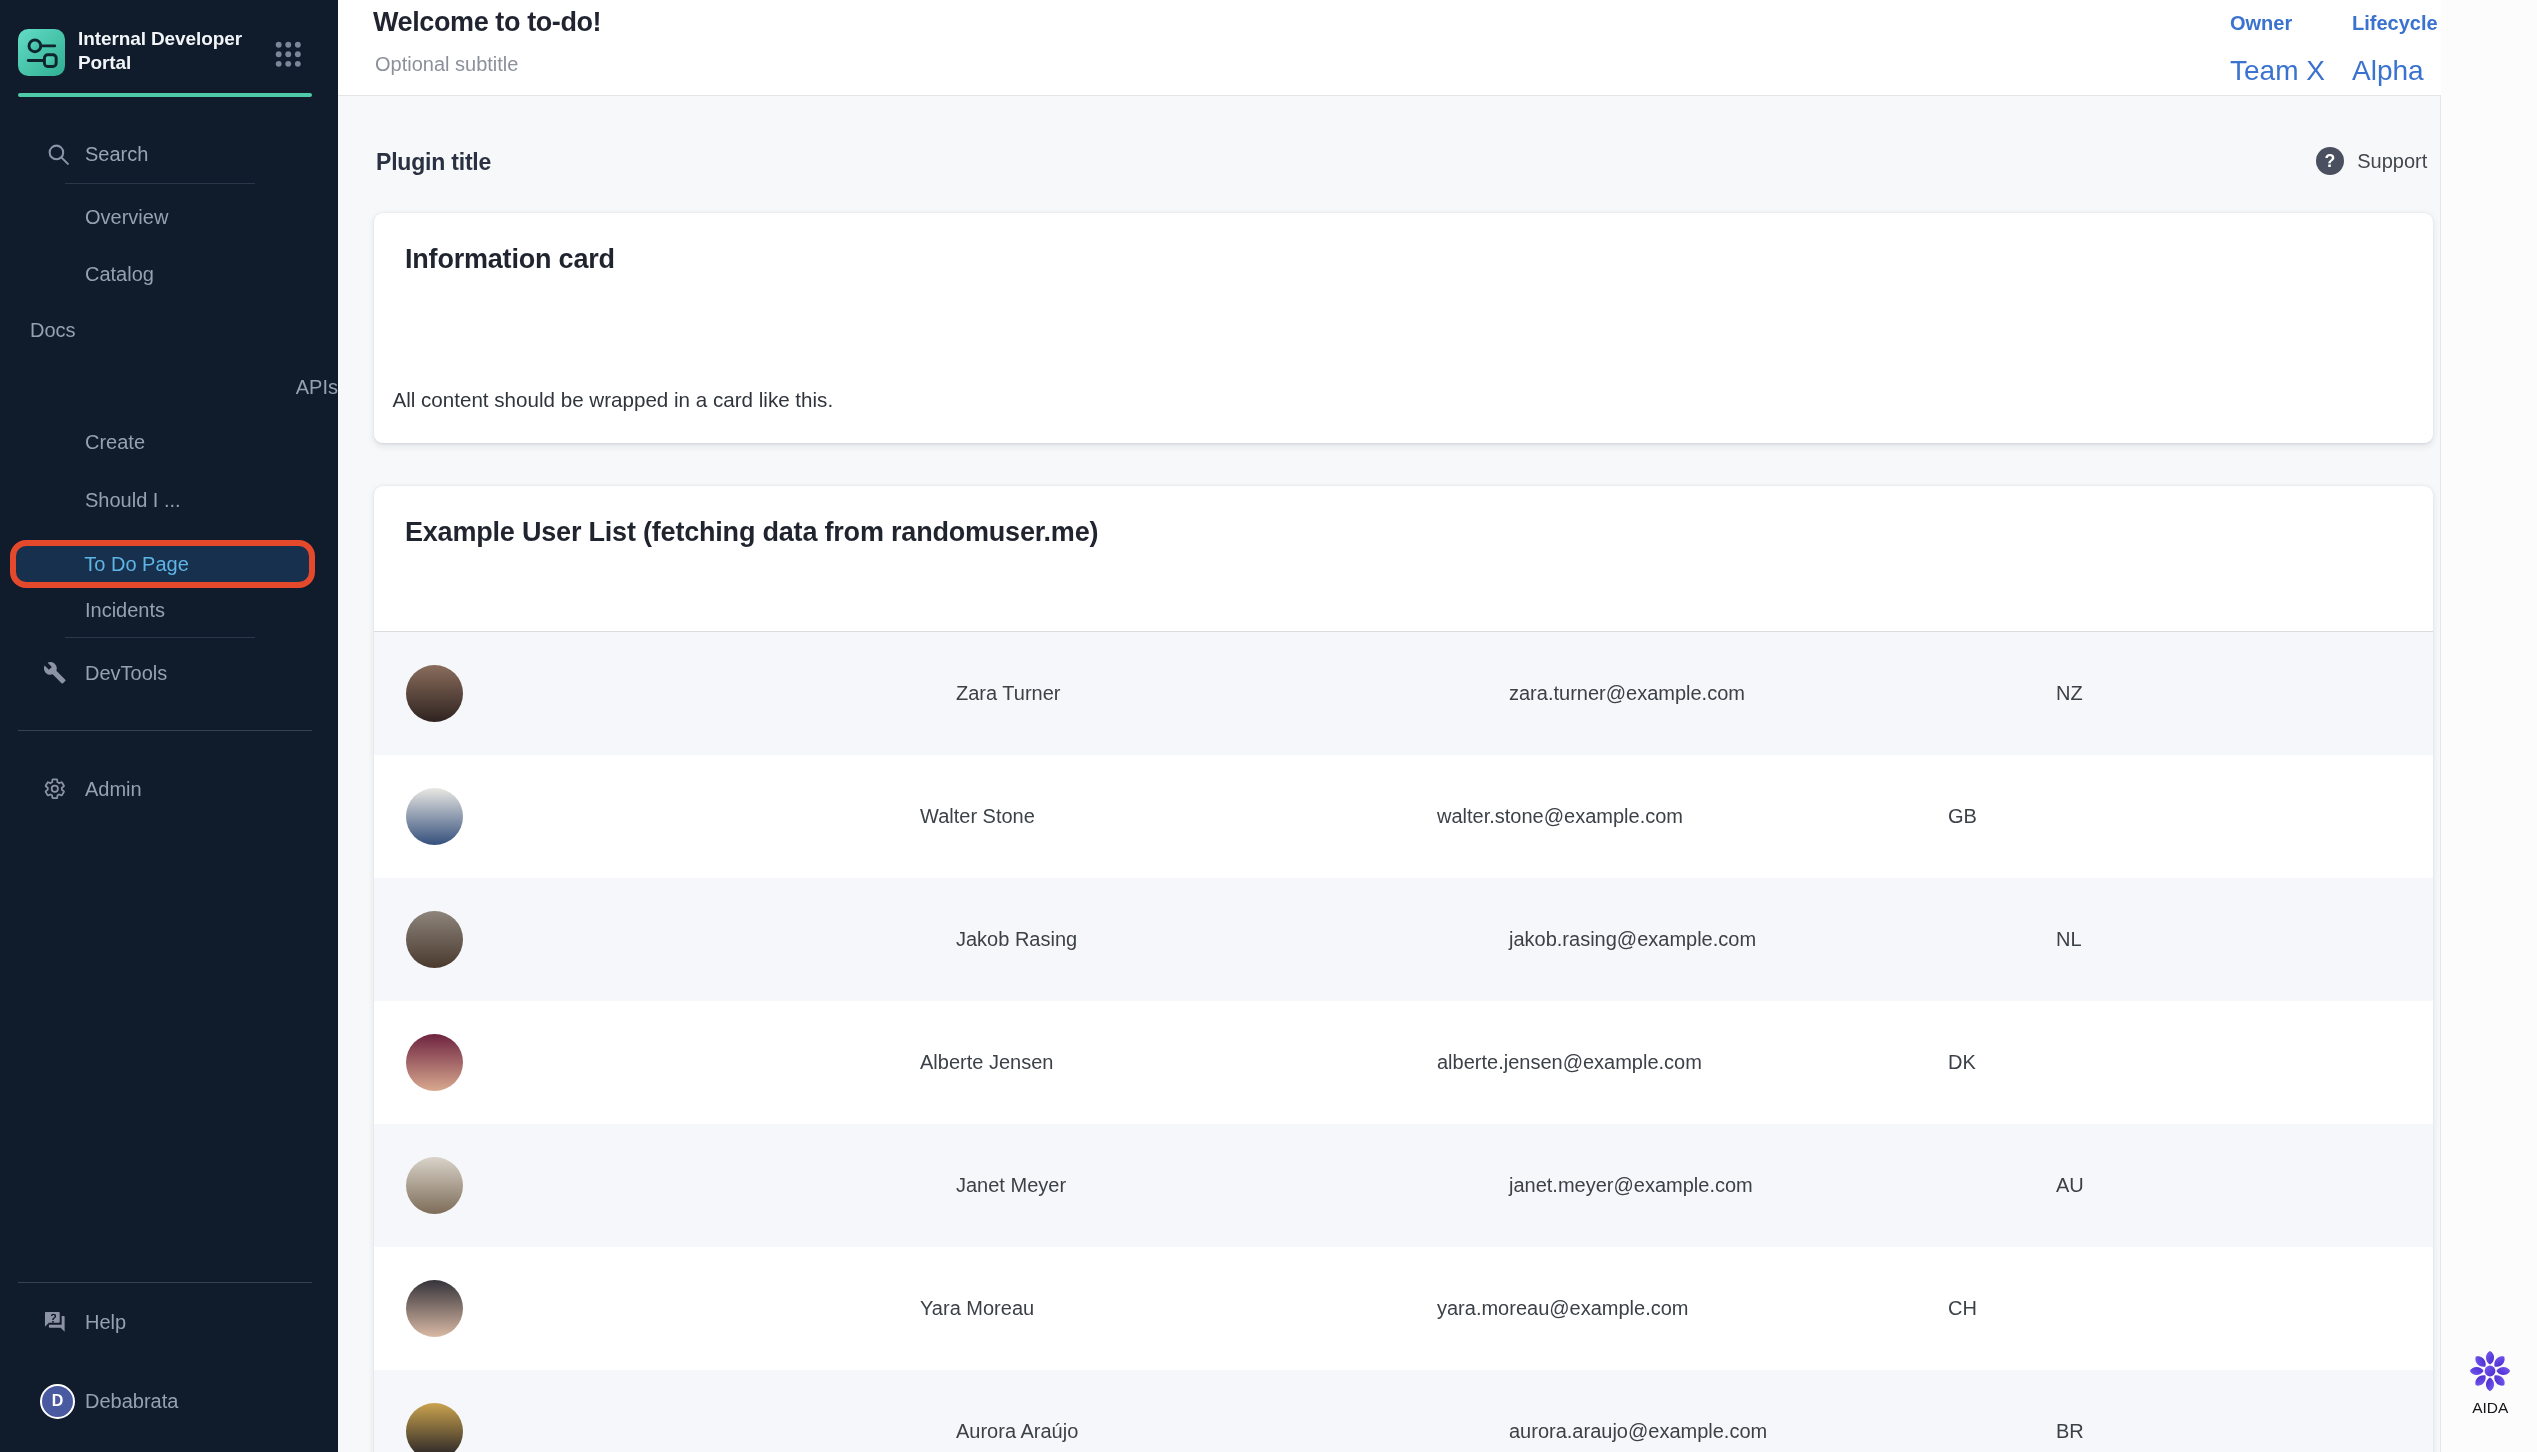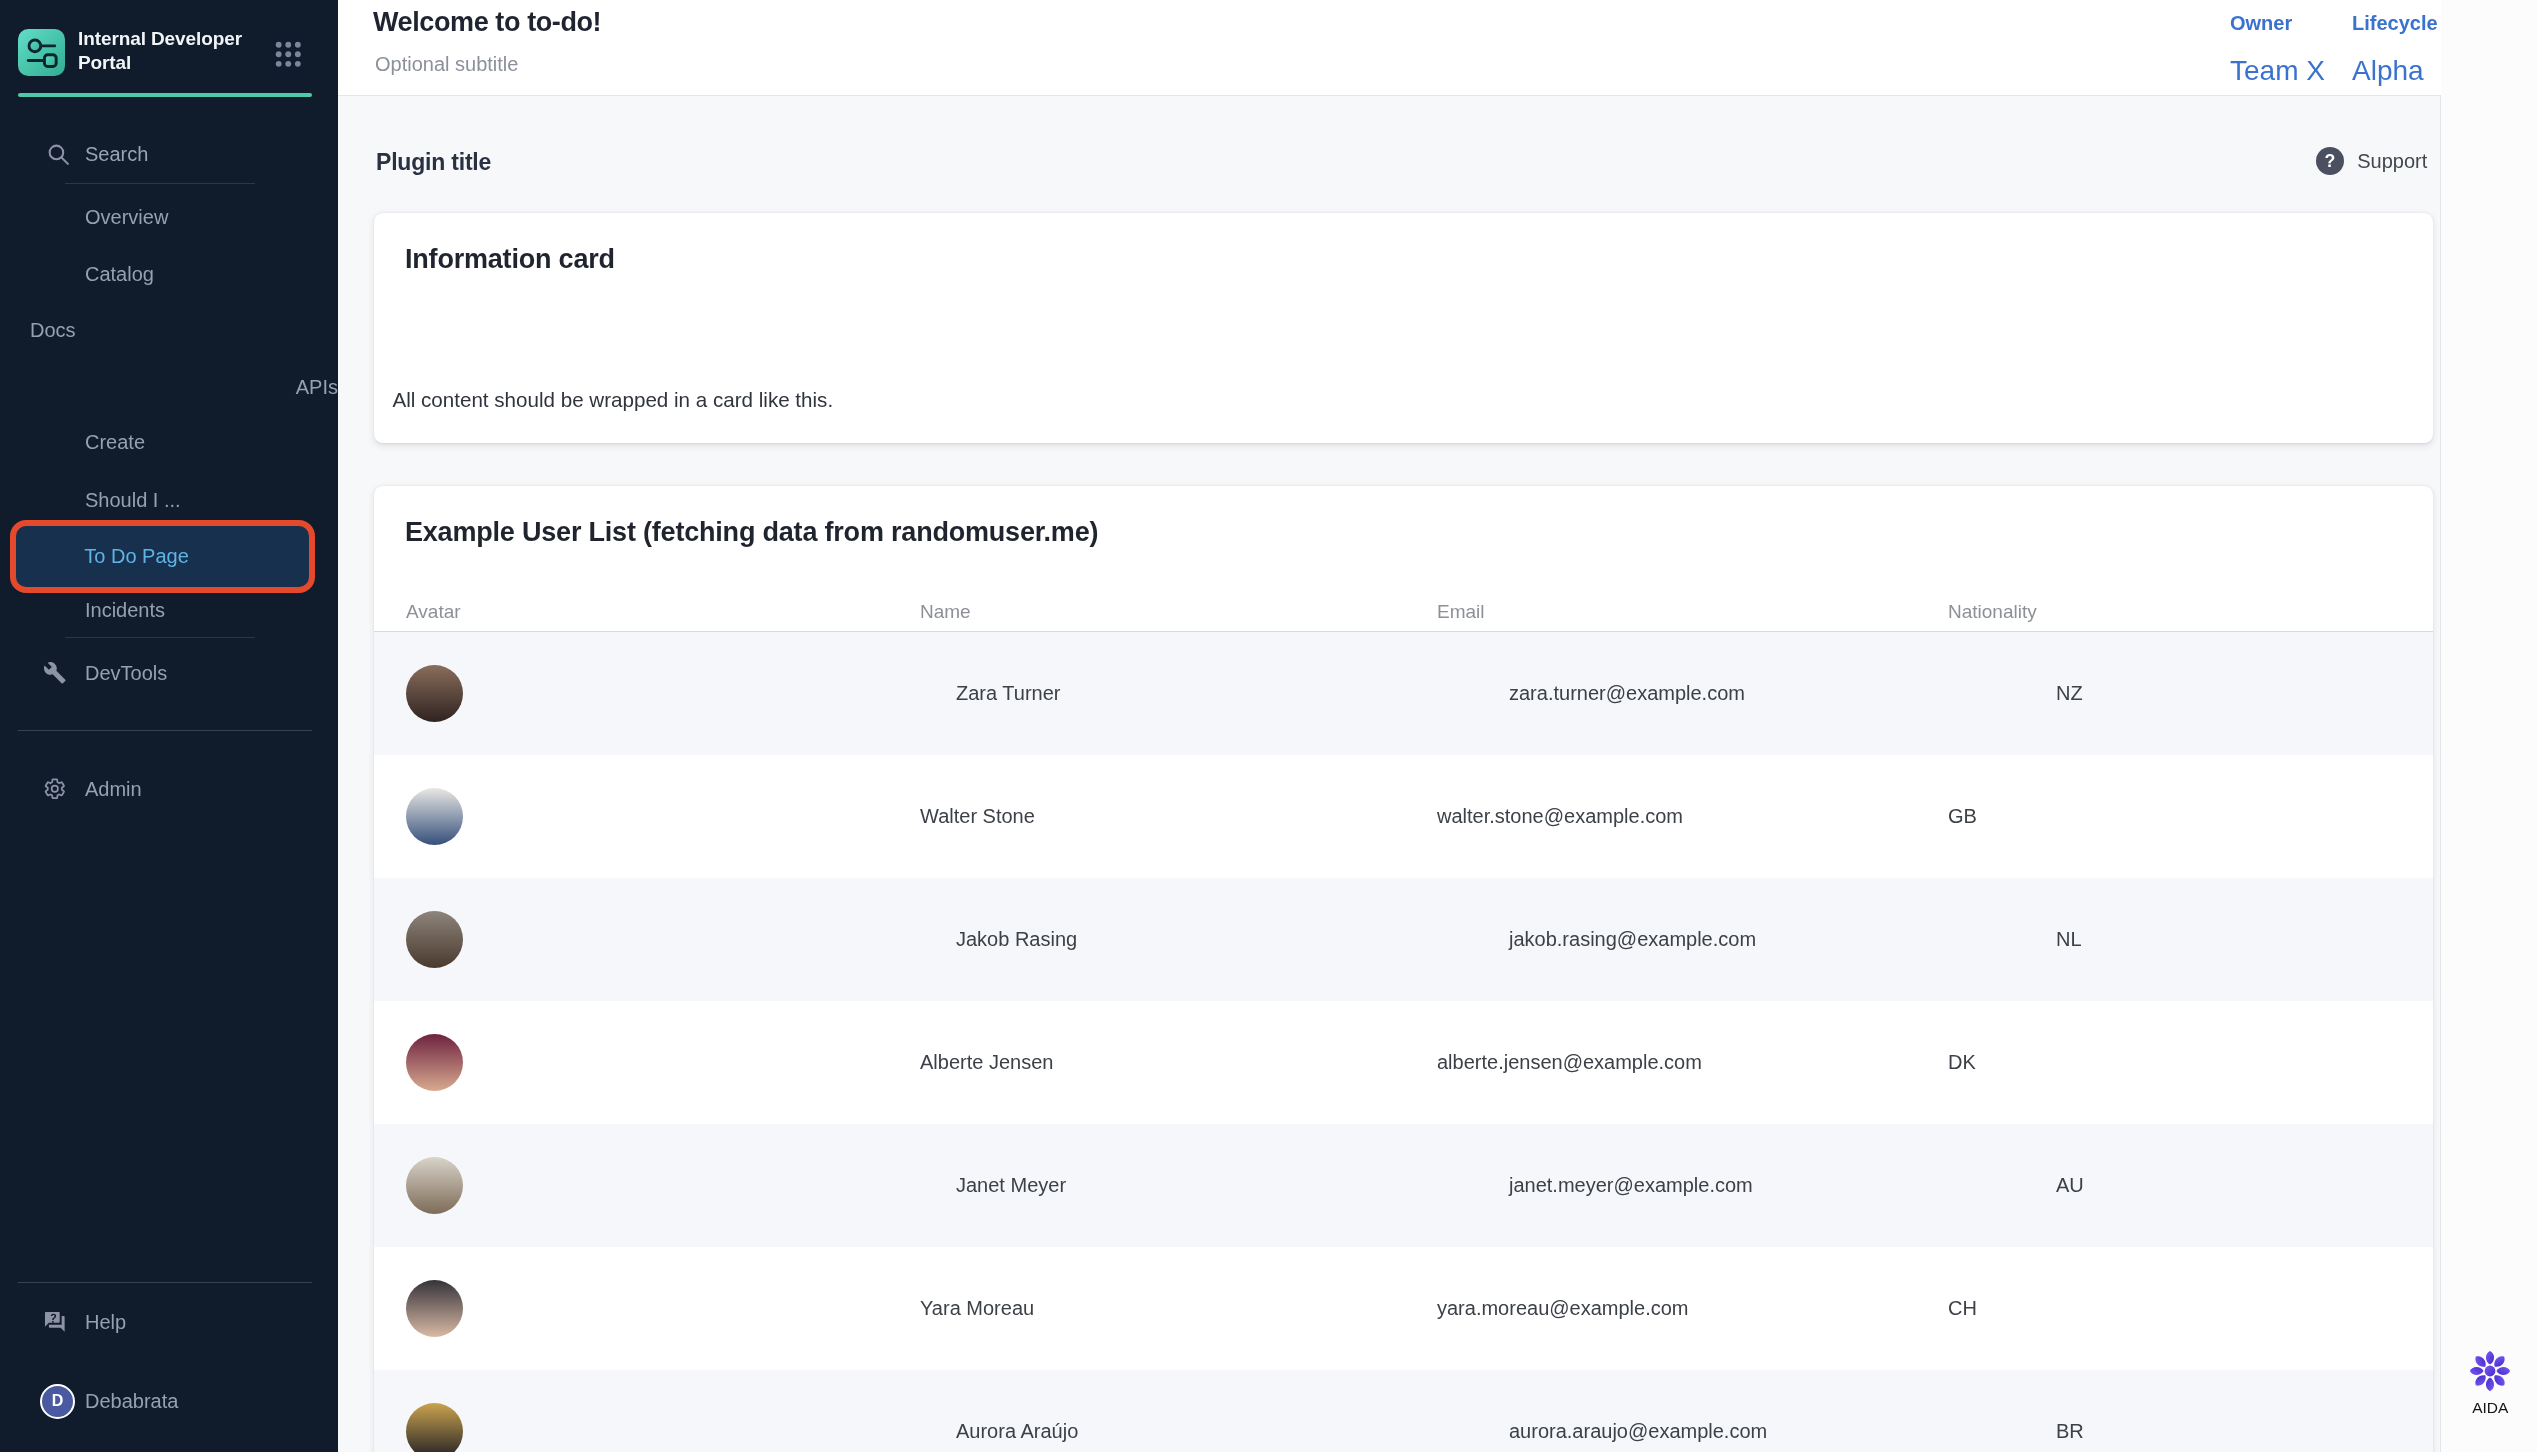--- a/index.html
+++ b/index.html
@@ -42,26 +42,27 @@
   .sb-divider.long { left:18.4px; width:294px; background:#39414f; }
   .sb-divider.d3 { top:730px; }
   .sb-divider.d4 { top:1282px; }
 
   .nav-item {
     position:absolute; left:0; width:338px; height:56px;
     display:flex; align-items:center; padding-left:85px;
     color:var(--sidebar-text,#97a0b1); font-size:20px; cursor:pointer;
   }
   .nav-item.active {
-    left:10.3px; width:305px; height:73px;
+    left:10.3px; width:305px; height:48px;
     background:var(--active-bg,#16304e);
     border:6.6px solid var(--active-border,#e5492c);
     border-radius:16px;
     padding-left:68px;
     color:var(--active-text,#5fb4e6);
+    margin-top:20px;
   }
 
   .icon-row { position:absolute; left:0; width:338px; height:56px;
     display:flex; align-items:center; cursor:pointer;
     color:var(--sidebar-text,#97a0b1); font-size:20px; }
   .icon-row .row-icon { position:absolute; left:43px; display:flex; }
   .icon-row span.lbl { position:absolute; left:85px; }
   .row-devtools { top:645px; }
   .row-admin   { top:761px; }
   .row-help    { top:1294px; }
@@ -256,26 +257,20 @@
       <span class="s-label">Support</span>
     </div>
 
     <div class="card info-card">
       <div class="card-title">Information card</div>
       <div class="info-body">All content should be wrapped in a card like this.</div>
     </div>
 
     <div class="card list-card">
       <div class="card-title">Example User List (fetching data from randomuser.me)</div>
-      <div class="thead" id="thead">
-          <div>Avatar</div>
-          <div>Name</div>
-          <div>Email</div>
-          <div>Nationality</div>
-        </div>
       <div class="thead-rule"></div>
       <div class="rows" id="user-rows">
           <div class="u-row stripe">
             <div>
               <div class="u-avatar" style="background: linear-gradient(rgb(138, 109, 92), rgb(47, 35, 32));"></div>
             </div>
             <div class="cell">Zara Turner</div>
             <div class="cell">zara.turner@example.com</div>
             <div class="cell">NZ</div>
           </div>

